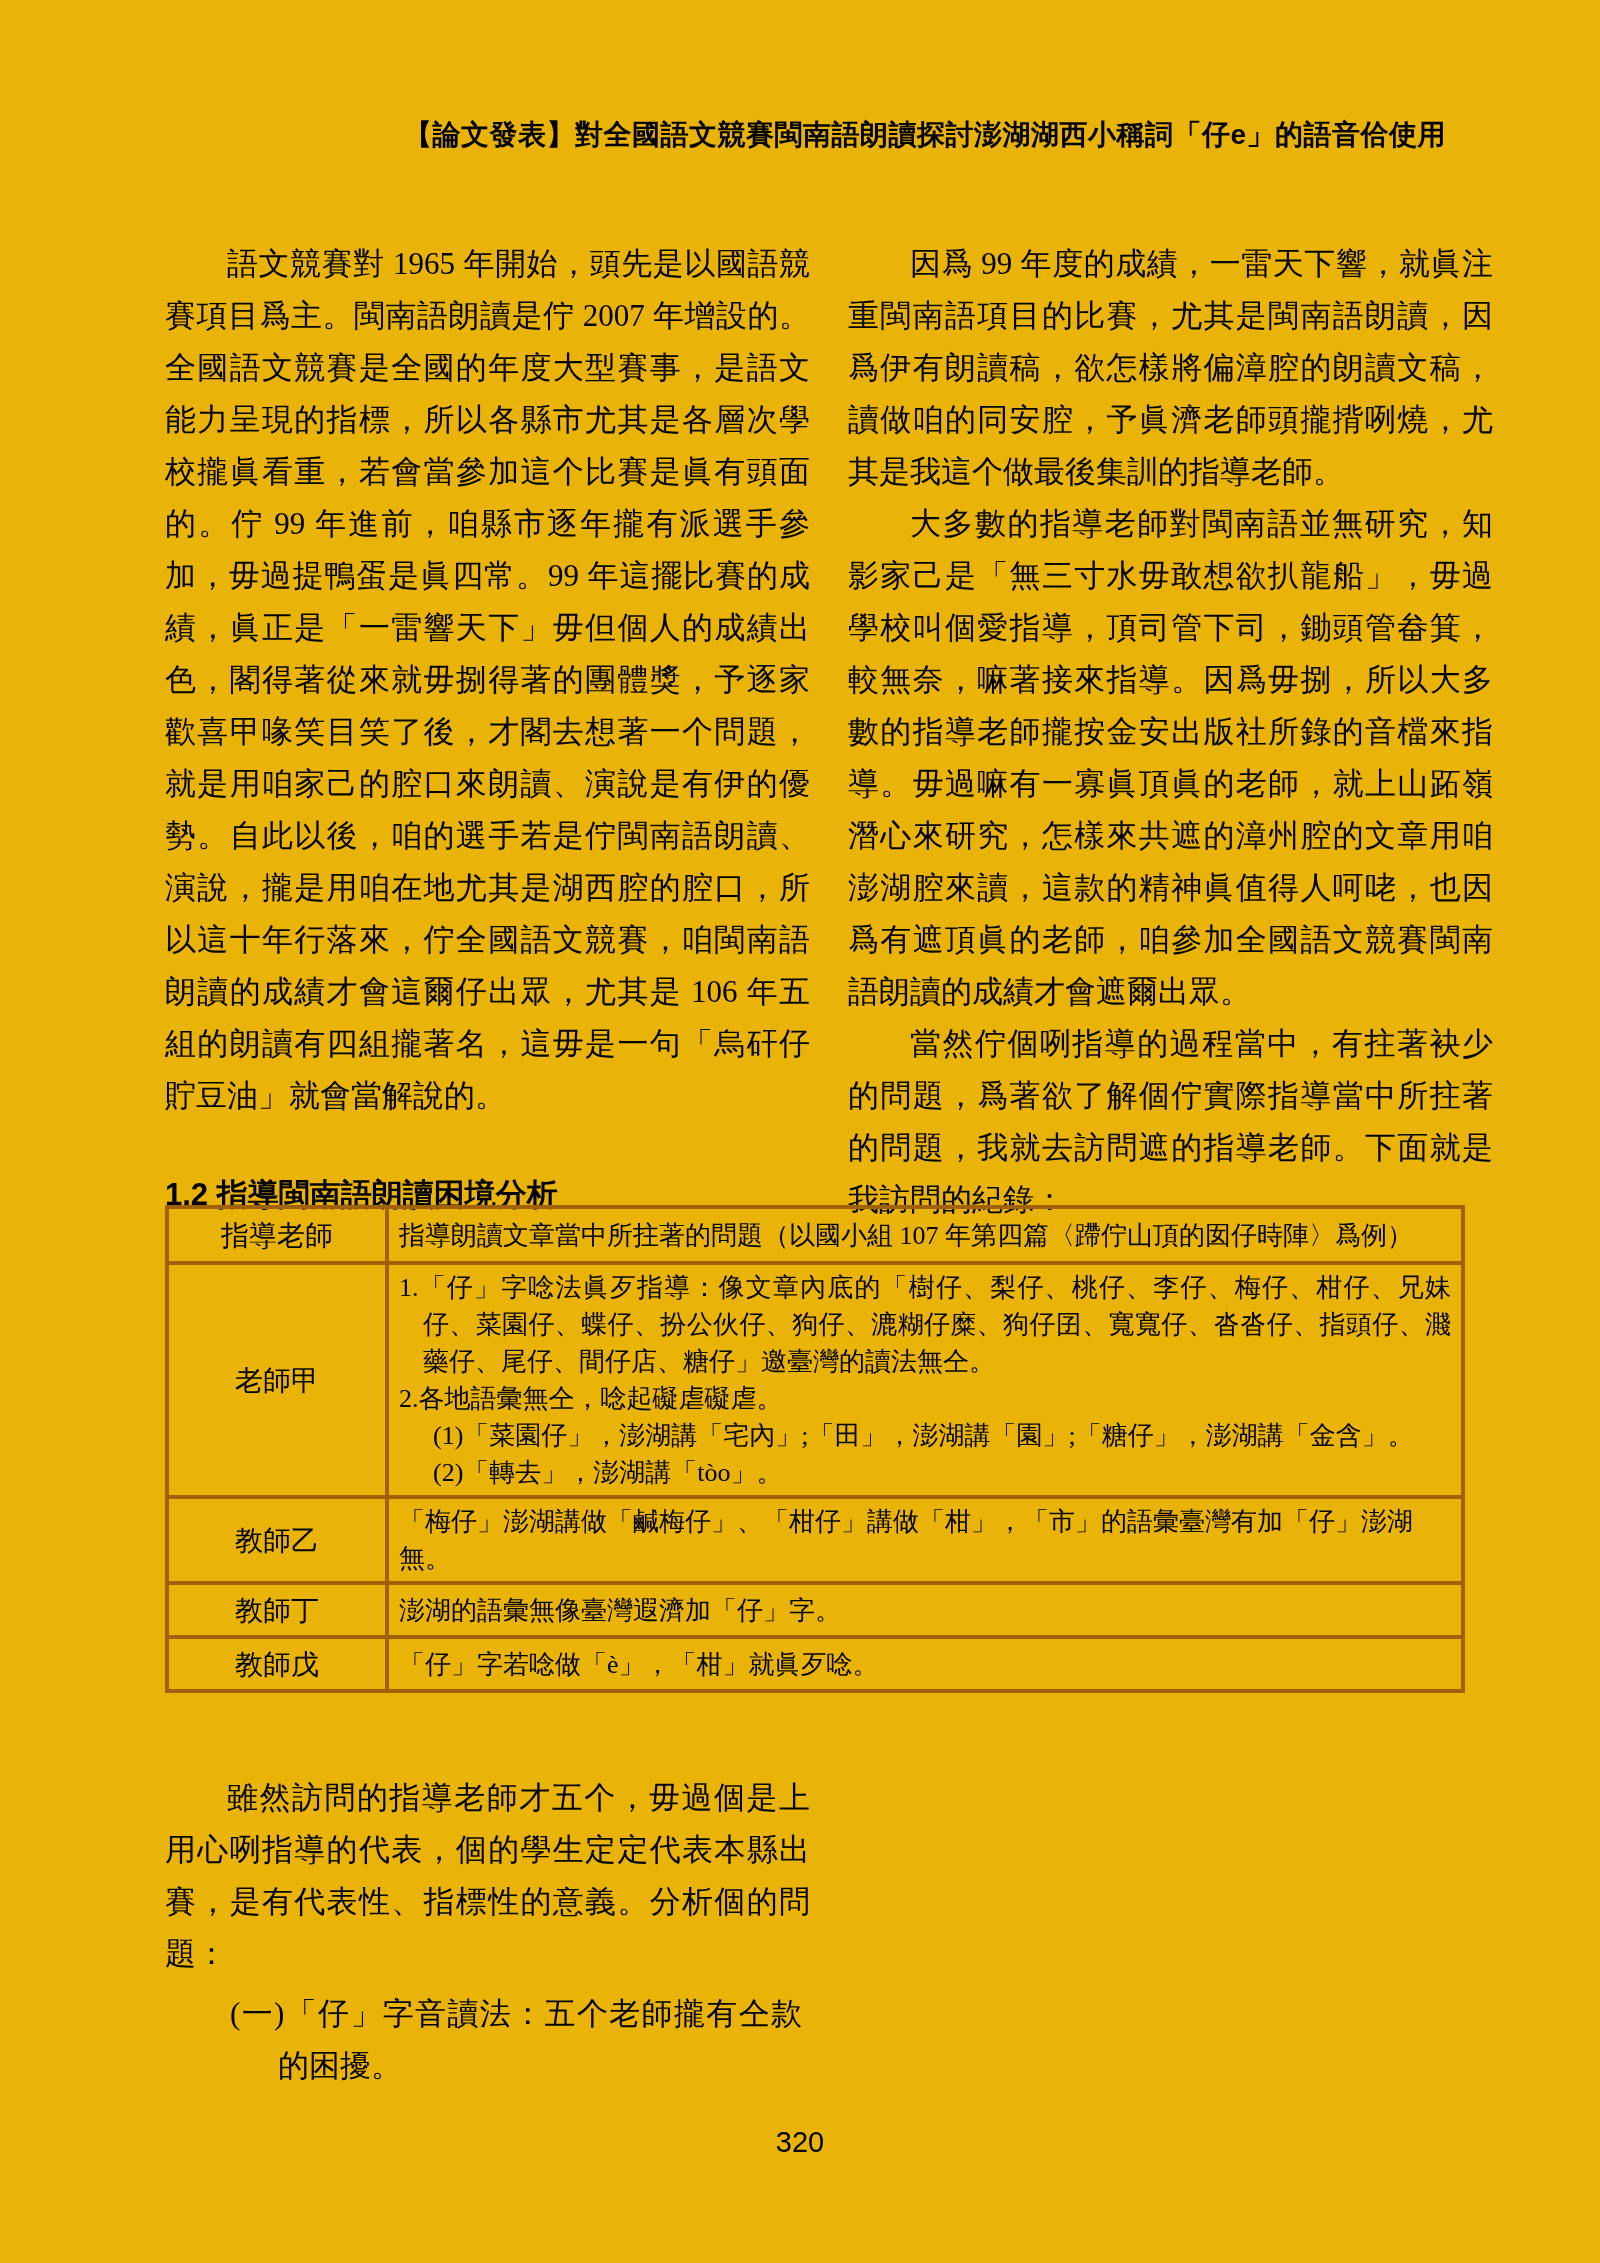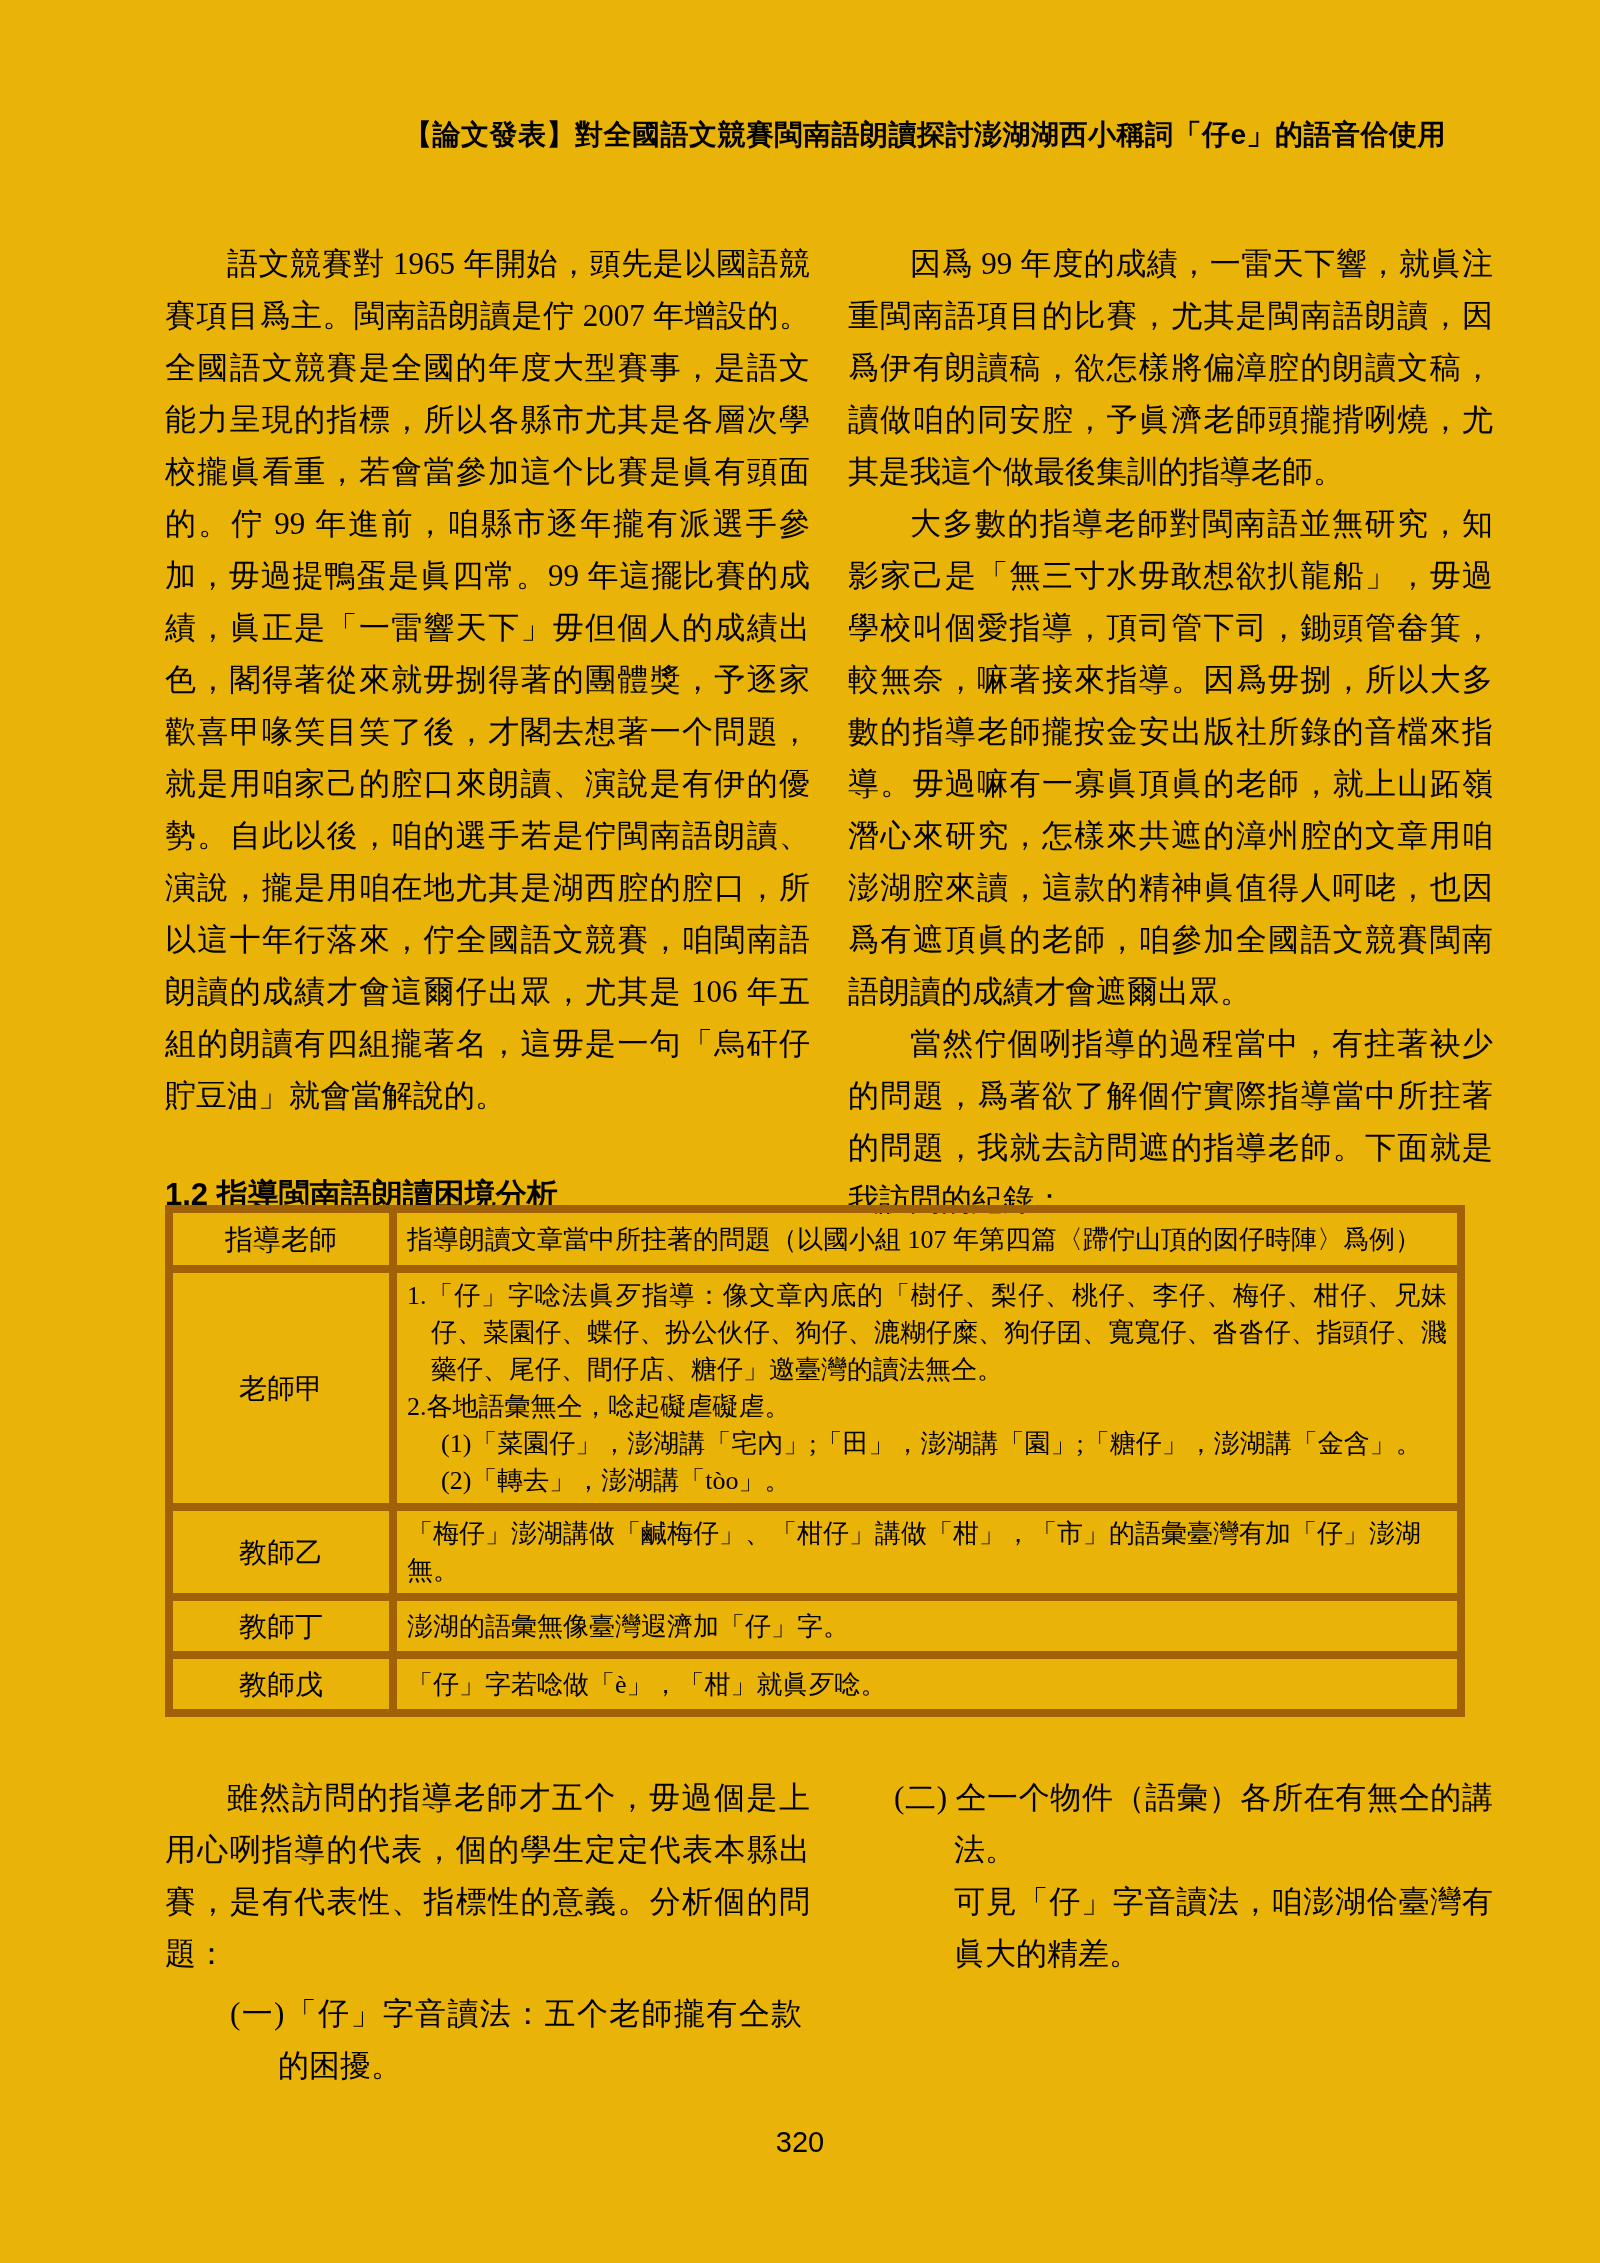--- a/index.html
+++ b/index.html
@@ -31,21 +31,21 @@
     margin-top:52px;
     font-family:"Liberation Sans","DejaVu Sans",sans-serif;
     font-weight:bold;font-size:31px;
   }
   table.interview{
     position:absolute;left:165px;top:1205px;width:1300px;
     border-collapse:collapse;
     font-size:26px;line-height:37px;
   }
   table.interview td{
-    border:8px solid #a16207;
+    border:4px solid #a16207;
     padding:4px 10px;
     vertical-align:middle;
   }
   table.interview td.teacher{
     width:196px;text-align:center;
     font-size:28px;
   }
   table.interview tr.hdr td{height:44px;}
   table.interview tr.small td{height:42px;}
   .cell-line{margin:0;}
@@ -118,20 +118,16 @@
         <td>「仔」字若唸做「è」，「柑」就眞歹唸。</td>
       </tr>
     </tbody>
   </table>
 
   <div class="col bottom-left">
     <p class="body-par">雖然訪問的指導老師才五个，毋過個是上用心咧指導的代表，個的學生定定代表本縣出賽，是有代表性、指標性的意義。分析個的問題：</p>
     <p class="list-item-1">(一)「仔」字音讀法：五个老師攏有仝款的困擾。</p>
   </div>
 
-  <div class="col bottom-right">
-    <p class="list-item-2">(二) 仝一个物件（語彙）各所在有無仝的講法。</p>
-    <p class="list-note">可見「仔」字音讀法，咱澎湖佮臺灣有眞大的精差。</p>
-  </div>
 
   <div class="page-footer">320</div>
 
 </div>
 
 </body></html>

